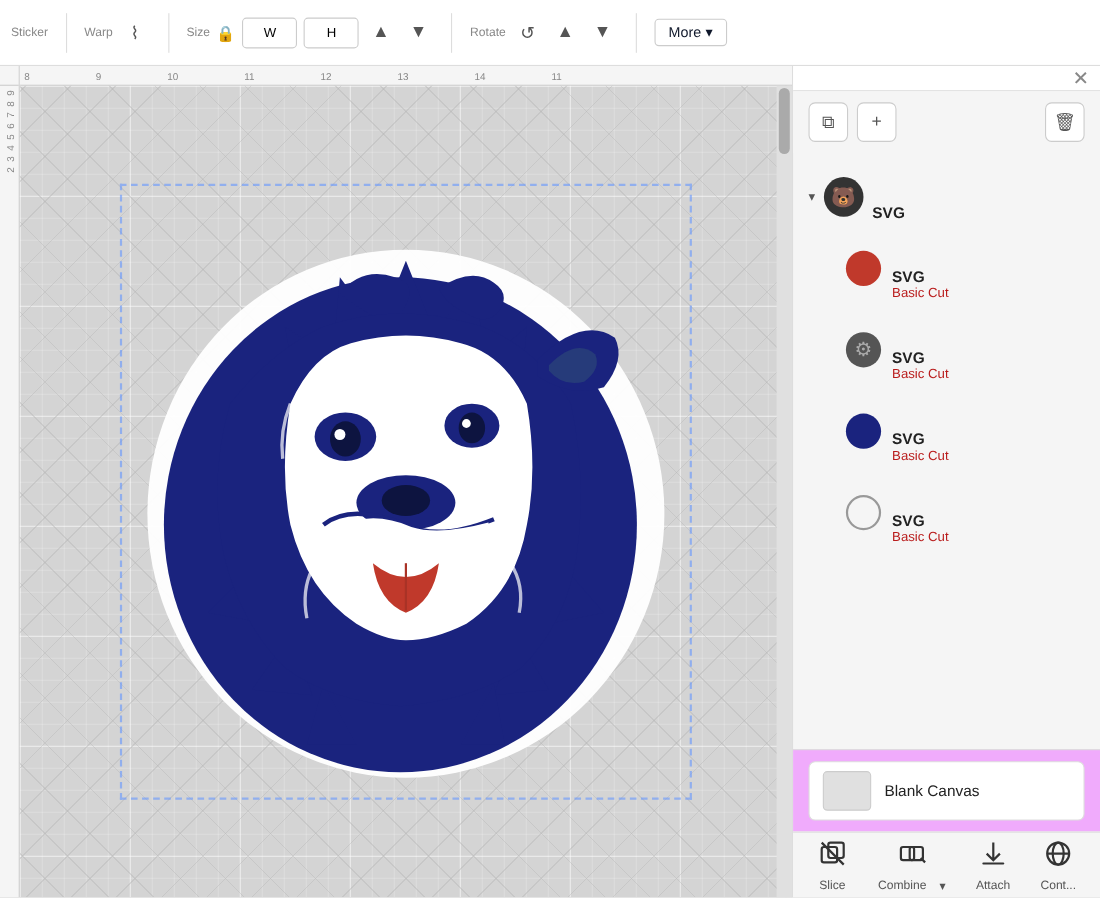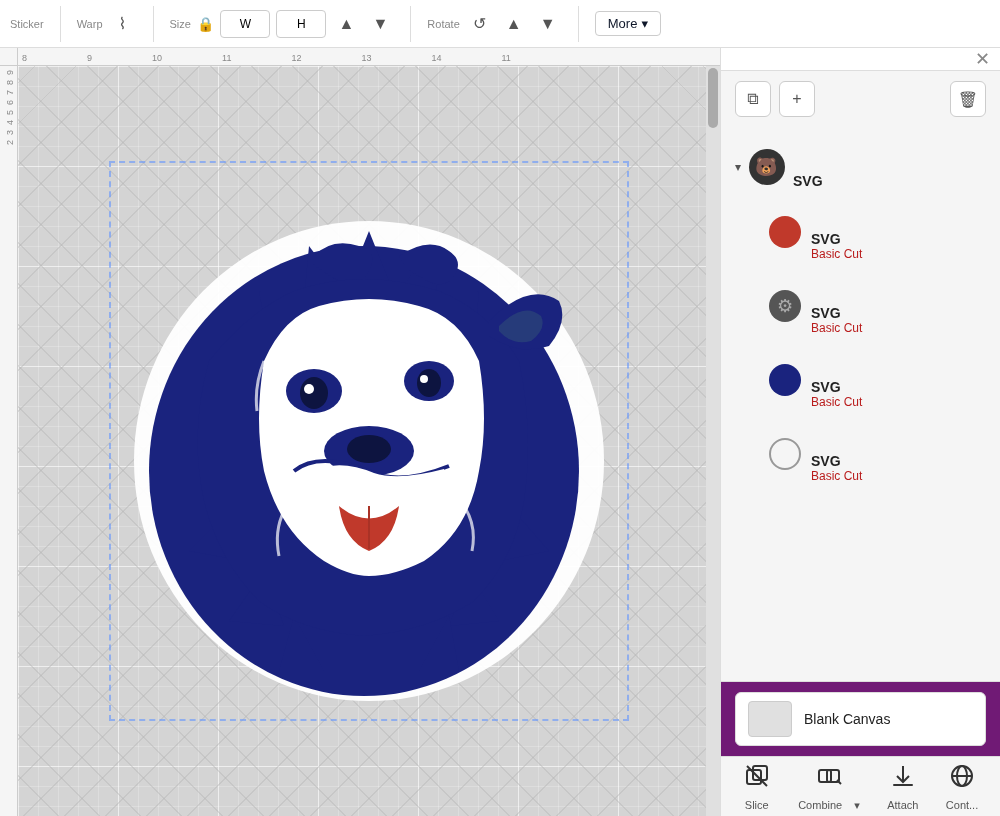--- a/index.html
+++ b/index.html
@@ -1,20 +1,20 @@
 <!DOCTYPE html>
 <html><head>
   <meta charset="utf-8">
   <style>
     * { box-sizing: border-box; margin: 0; padding: 0; }
     body { width: 1000px; height: 816px; overflow: hidden; font-family: Arial, sans-serif; background: #f0f0f0; display: flex; flex-direction: column; }
 
     
     .toolbar {
-      height: 48px;
+      height: 60px;
       background: #fff;
       border-bottom: 1px solid #ddd;
       display: flex;
       align-items: center;
       padding: 0 10px;
       gap: 16px;
       flex-shrink: 0;
     }
     .toolbar-section {
       display: flex;
@@ -320,21 +320,21 @@
       align-items: center;
       justify-content: center;
       font-size: 18px;
       color: #888;
     }
 
     
     .blank-canvas-section {
       padding: 10px 14px;
       border-top: 1px solid #ddd;
-      background: #701a75;
+      background: #f0abfc;
     }
     .blank-canvas-item {
       display: flex;
       align-items: center;
       gap: 12px;
       background: #fff;
       border: 1px solid #ddd;
       border-radius: 6px;
       padding: 8px 12px;
     }

